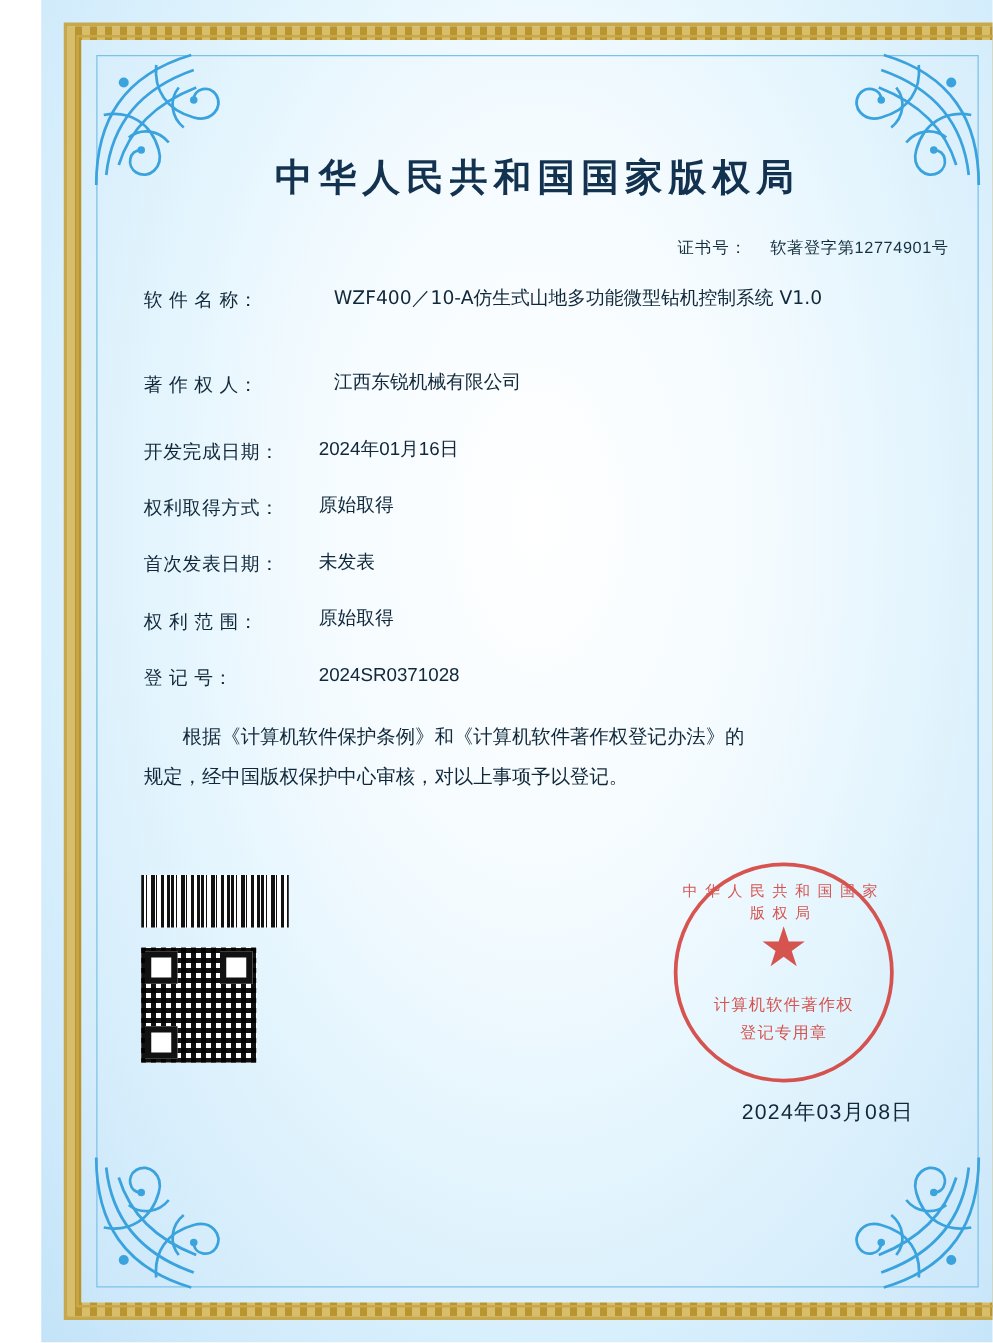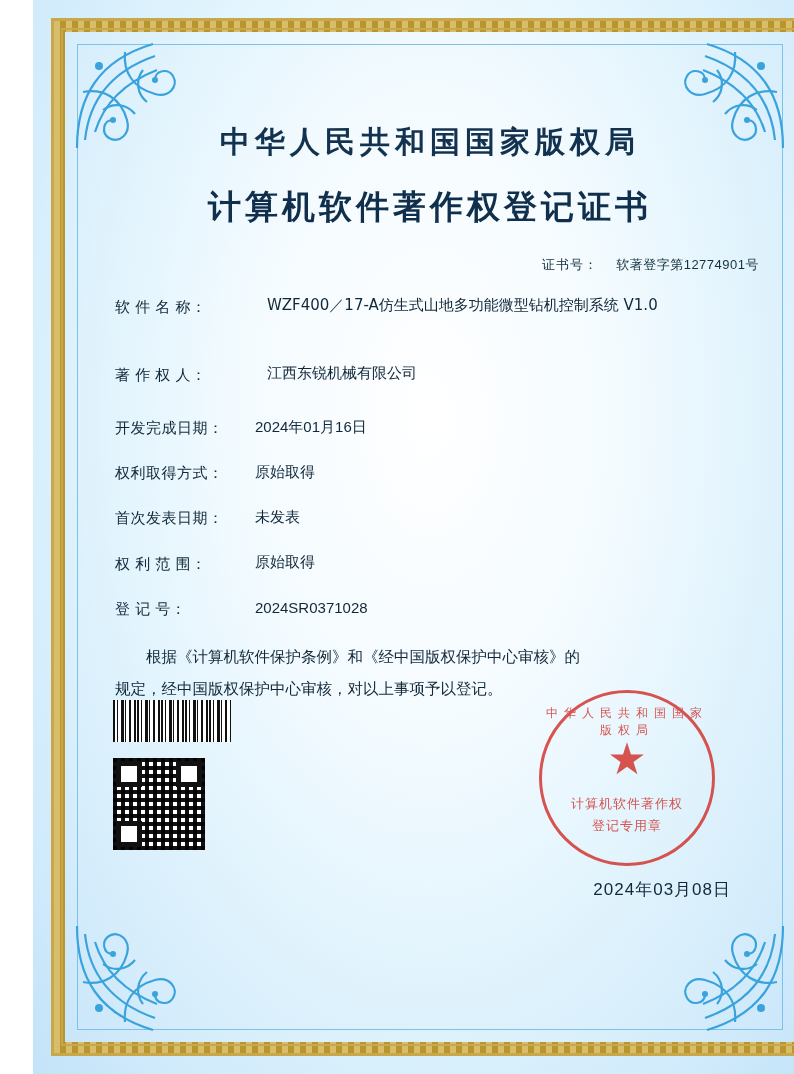--- a/index.html
+++ b/index.html
@@ -376,32 +376,31 @@
         <circle cx="86" cy="44" r="3"></circle>
         <circle cx="30" cy="30" r="4"></circle>
       </g>
     </svg>
   </div>
 
   <div class="content">
 
     <div class="title-block">
       <div class="title-main">中华人民共和国国家版权局</div>
-      <div class="title-sub">计算机软件著作权登记证书</div>
     </div>
 
     <div class="cert-no">
       <span class="label">证书号：</span>
       <span class="value">软著登字第12774901号</span>
     </div>
 
     <div class="fields">
       <div class="field-row">
         <div class="field-label">软 件 名 称：</div>
-        <div class="field-value mono-ish">WZF400／17-A仿生式山地多功能微型钻机控制系统 V1.0</div>
+        <div class="field-value mono-ish">WZF400／10-A仿生式山地多功能微型钻机控制系统 V1.0</div>
       </div>
       <div class="gap-lg"></div>
       <div class="field-row">
         <div class="field-label">著 作 权 人：</div>
         <div class="field-value">江西东锐机械有限公司</div>
       </div>
     </div>
 
     <div class="fields-2">
       <div class="field-row">
@@ -420,21 +419,21 @@
         <div class="field-label">权 利 范 围：</div>
         <div class="field-value">原始取得</div>
       </div>
       <div class="field-row">
         <div class="field-label">登 记 号：</div>
         <div class="field-value">2024SR0371028</div>
       </div>
     </div>
 
     <div class="statement">
-      <span class="indent"></span><span>根据《计算机软件保护条例》和《经中国版权保护中心审核》的</span><br>
+      <span class="indent"></span><span>根据《计算机软件保护条例》和《计算机软件著作权登记办法》的</span><br>
       <span>规定，经中国版权保护中心审核，对以上事项予以登记。</span>
     </div>
 
   </div>
 
   <div class="codes">
     <div class="barcode"></div>
     <div class="qr">
       <div class="qr-bl"></div>
     </div>

